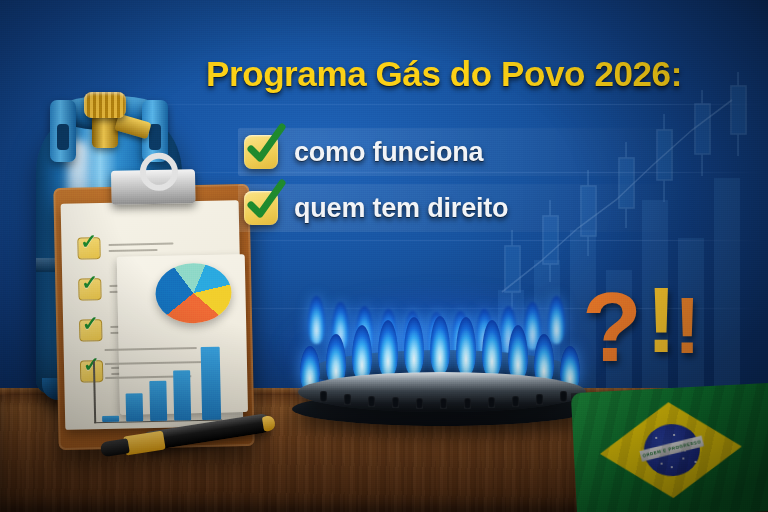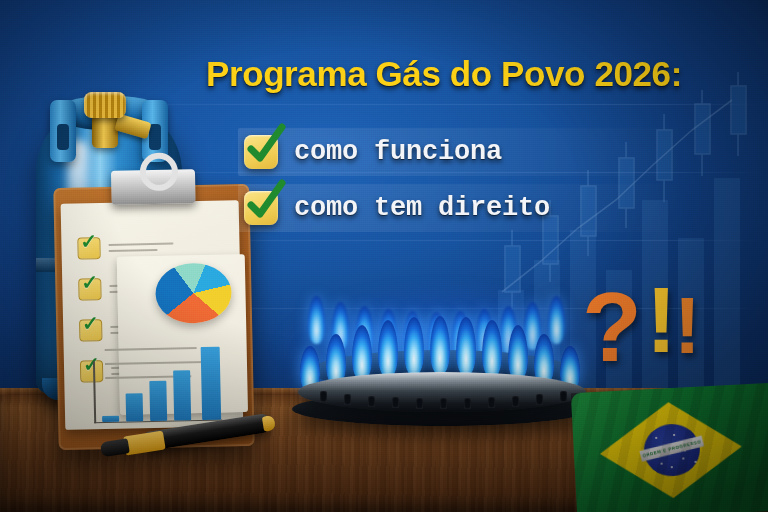--- a/index.html
+++ b/index.html
@@ -179,21 +179,21 @@
   .li{position:relative;display:flex;align-items:center;gap:16px;height:56px;}
   .li .stripe{position:absolute;left:-6px;top:4px;right:40px;height:48px;
     background:linear-gradient(90deg,rgba(255,255,255,.11),rgba(255,255,255,.03) 70%,rgba(255,255,255,0));
     border-radius:2px;}
   .chk{position:relative;width:34px;height:34px;border-radius:8px;flex:none;z-index:2;
     background:linear-gradient(160deg,#fbe488,#f0ce55 60%,#e3ba3c);
     box-shadow:0 3px 7px rgba(0,0,0,.45), inset 0 1px 2px rgba(255,255,255,.7);}
   .chk svg{position:absolute;left:2px;top:-10px;width:40px;height:42px;overflow:visible;}
   .li-text{position:relative;z-index:2;font-size:27px;line-height:30px;font-weight:bold;color:#f2f4f7;
     letter-spacing:-.2px;white-space:nowrap;
-    text-shadow:0 3px 5px rgba(0,0,0,.6), 0 1px 0 rgba(0,0,0,.45);font-family:Liberation Mono, monospace;}
+    text-shadow:0 3px 5px rgba(0,0,0,.6), 0 1px 0 rgba(0,0,0,.45);}
 </style>
 </head>
 <body>
 
 <div id="stage">
 
   <div class="bgchart">
     <svg width="280" height="330" viewBox="0 0 280 330">
       <g fill="#4f92d8" opacity="0.30">
         <rect x="10" y="230" width="26" height="100"></rect>
@@ -401,19 +401,19 @@
       </div>
       <div class="li-text">como funciona</div>
     </div>
     <div class="li">
       <div class="stripe"></div>
       <div class="chk">
         <svg viewBox="0 0 40 42">
           <path d="M5 24 L14 33 L36 2" fill="none" stroke="#1f8a2e" stroke-width="7" stroke-linecap="round" stroke-linejoin="round"></path>
         </svg>
       </div>
-      <div class="li-text">como tem direito</div>
+      <div class="li-text">quem tem direito</div>
     </div>
   </div>
 
   <div id="noise"></div>
   <div id="vignette"></div>
 </div>
 
 </body></html>

